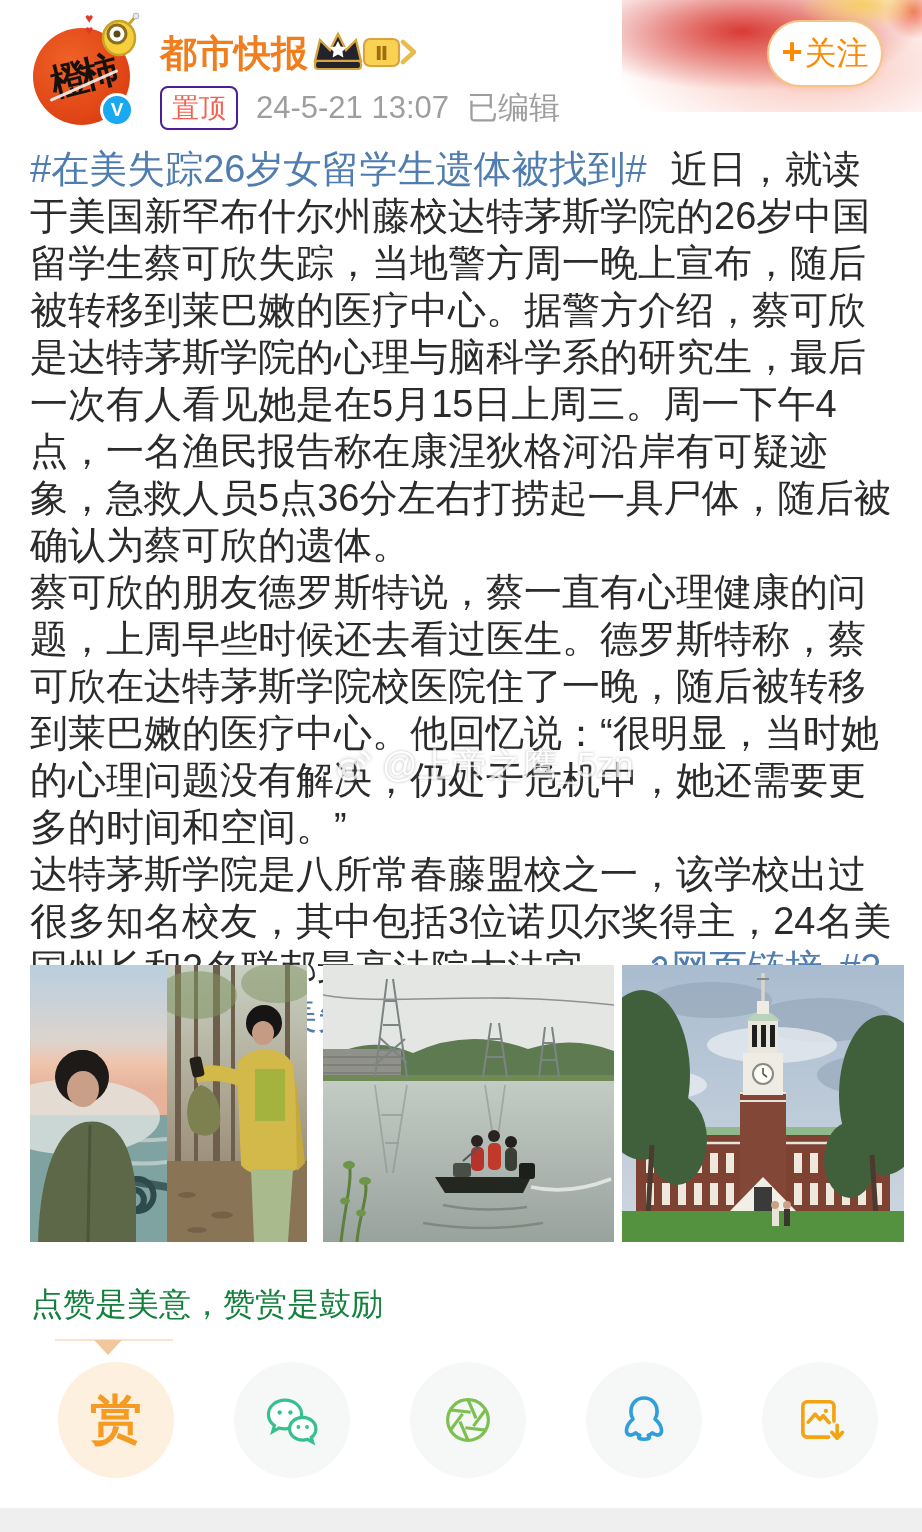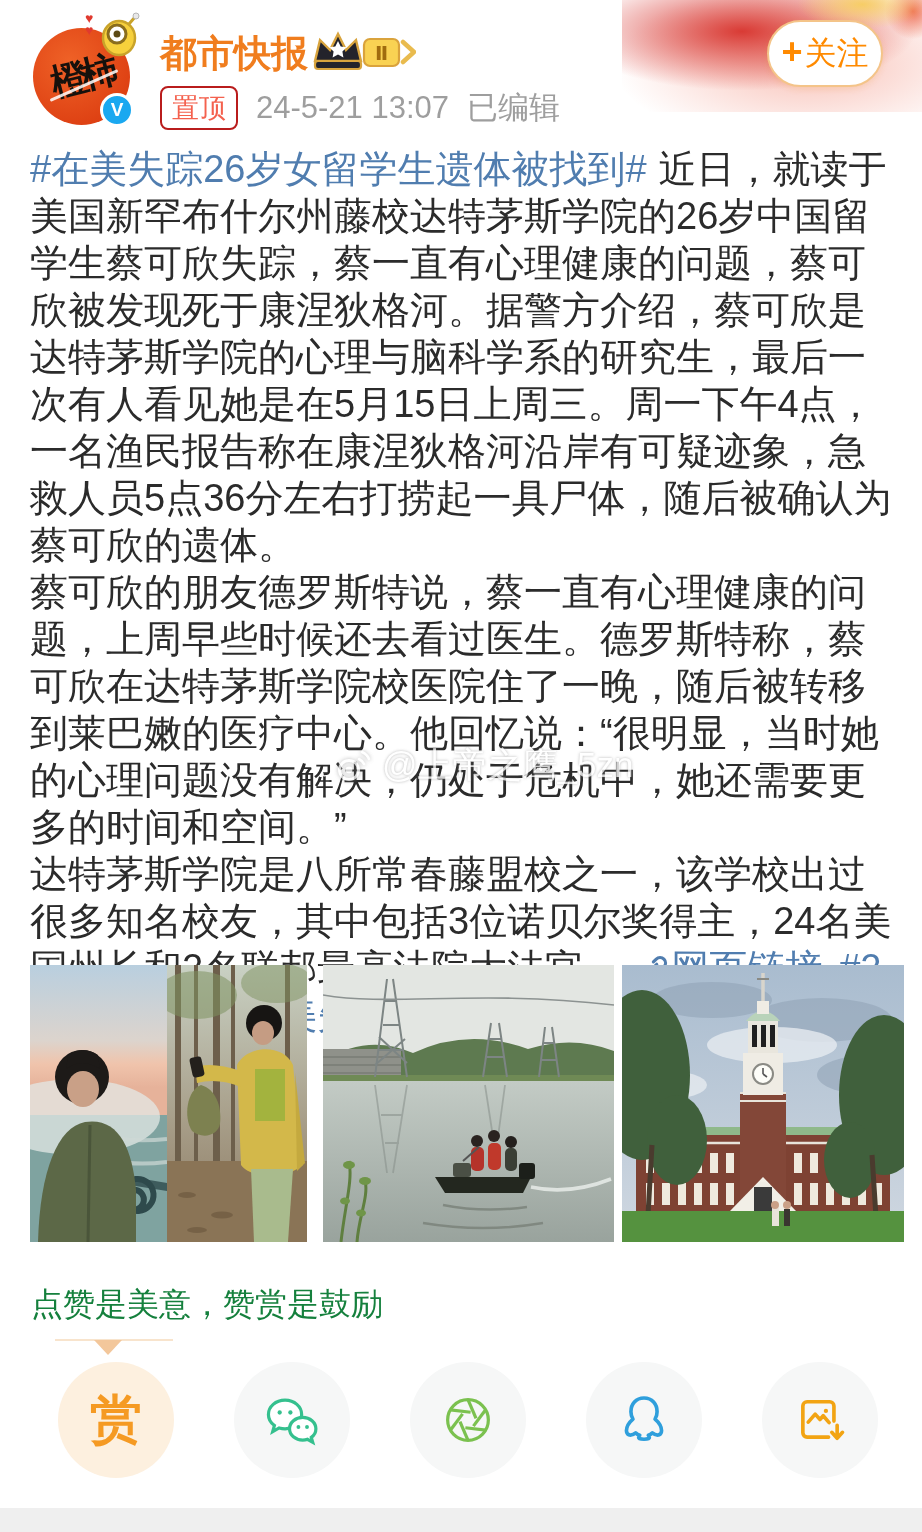--- a/index.html
+++ b/index.html
@@ -23,33 +23,33 @@
   .avatar-circle i { position:absolute; left:14px; top:56px; width:74px; height:3px; background:rgba(255,255,255,.85); transform:rotate(-24deg); border-radius:2px; }
   .mascot { position:absolute; left:58px; top:-20px; width:60px; height:52px; }
   .mascot .hearts { position:absolute; left:-6px; top:4px; color:#e03a2f; font-size:14px; line-height:12px; }
   .vbadge { position:absolute; right:-4px; bottom:-2px; width:34px; height:34px; border-radius:50%;
     background:#1aa8f0; border:3px solid #fff; color:#fff; font-size:19px; font-weight:bold;
     display:flex; align-items:center; justify-content:center; }
   .name-row { position:absolute; left:160px; top:28px; display:flex; align-items:center; }
   .acct-name { color:#f07d1e; font-size:37px; font-weight:600; }
   .meta-row { position:absolute; left:160px; top:86px; display:flex; align-items:center; gap:18px;
     color:#9e9e9e; font-size:31px; }
-  .pin-badge { color:#f4614e; border:2px solid #b91c1c; border-radius:8px; font-size:27px; padding:2px 10px; }
+  .pin-badge { color:#f4614e; border:2px solid #4c1d95; border-radius:8px; font-size:27px; padding:2px 10px; }
   .follow-btn { position:absolute; right:39px; top:20px; width:116px; height:67px; border-radius:34px;
     background:#fff; border:2px solid #f4c489; color:#ff8a00; font-size:32px;
     display:flex; align-items:center; justify-content:center; gap:2px; cursor:pointer;
     box-shadow:0 2px 6px rgba(240,150,40,.18); font-family:inherit; }
   .follow-btn .plus { font-size:36px; font-weight:600; line-height:1; transform:translateY(-2px); }
 
   
   .post-text { position:absolute; left:30px; top:146px; width:864px;
     font-size:38px; line-height:47px; color:#2b2b2b; word-break:break-all; }
   .post-text p { margin:0; }
   .tag { color:#507daf; text-decoration:none; cursor:pointer; }
-  .tag-lead { margin-right:12px; }
+  .tag-lead { margin-right:24px; }
   .weblink { margin-left:14px; white-space:nowrap; }
   .weblink svg { vertical-align:-5px; margin-right:2px; }
   .tag-tail { margin-left:16px; }
 
   .watermark { position:absolute; left:332px; top:742px; display:flex; align-items:center; gap:10px;
     color:#fff; opacity:.78; font-size:35px; text-shadow:0 0 3px rgba(130,130,130,.75);
     pointer-events:none; z-index:3; }
   .watermark svg { filter:drop-shadow(0 0 2px rgba(130,130,130,.7)); }
 
   
@@ -117,21 +117,21 @@
     <span>已编辑</span>
   </div>
 
   <button class="follow-btn">
     <span class="plus">+</span>
     <span>关注</span>
   </button>
 
   <div class="post-text">
     <p>
-      <a class="tag tag-lead">#在美失踪26岁女留学生遗体被找到#</a><span>近日，就读于美国新罕布什尔州藤校达特茅斯学院的26岁中国留学生蔡可欣失踪，蔡一直有心理健康的问题，蔡可欣被发现死于康涅狄格河。据警方介绍，蔡可欣是达特茅斯学院的心理与脑科学系的研究生，最后一次有人看见她是在5月15日上周三。周一下午4点，一名渔民报告称在康涅狄格河沿岸有可疑迹象，急救人员5点36分左右打捞起一具尸体，随后被确认为蔡可欣的遗体。</span>
+      <a class="tag tag-lead">#在美失踪26岁女留学生遗体被找到#</a><span>近日，就读于美国新罕布什尔州藤校达特茅斯学院的26岁中国留学生蔡可欣失踪，当地警方周一晚上宣布，随后被转移到莱巴嫩的医疗中心。据警方介绍，蔡可欣是达特茅斯学院的心理与脑科学系的研究生，最后一次有人看见她是在5月15日上周三。周一下午4点，一名渔民报告称在康涅狄格河沿岸有可疑迹象，急救人员5点36分左右打捞起一具尸体，随后被确认为蔡可欣的遗体。</span>
     </p>
     <p>蔡可欣的朋友德罗斯特说，蔡一直有心理健康的问题，上周早些时候还去看过医生。德罗斯特称，蔡可欣在达特茅斯学院校医院住了一晚，随后被转移到莱巴嫩的医疗中心。他回忆说：“很明显，当时她的心理问题没有解决，仍处于危机中，她还需要更多的时间和空间。”</p>
     <p>
       <span>达特茅斯学院是八所常春藤盟校之一，该学校出过很多知名校友，其中包括3位诺贝尔奖得主，24名美国州长和2名联邦最高法院大法官。</span><a class="tag weblink"><svg width="34" height="34" viewBox="0 0 36 36">
             <g fill="none" stroke="#507daf" stroke-width="3.4" stroke-linecap="round">
               <path d="M14.5 21.5 l8.5-8.5"></path>
               <path d="M19.5 10.5 l3-3 a5.8 5.8 0 0 1 8.2 8.2 l-3.5 3.5"></path>
               <path d="M16.5 25.5 l-3 3 a5.8 5.8 0 0 1 -8.2 -8.2 l3.5-3.5"></path>
             </g>
           </svg><span>网页链接</span></a><a class="tag tag-tail">#26岁女留学生在美失踪5天#</a>

